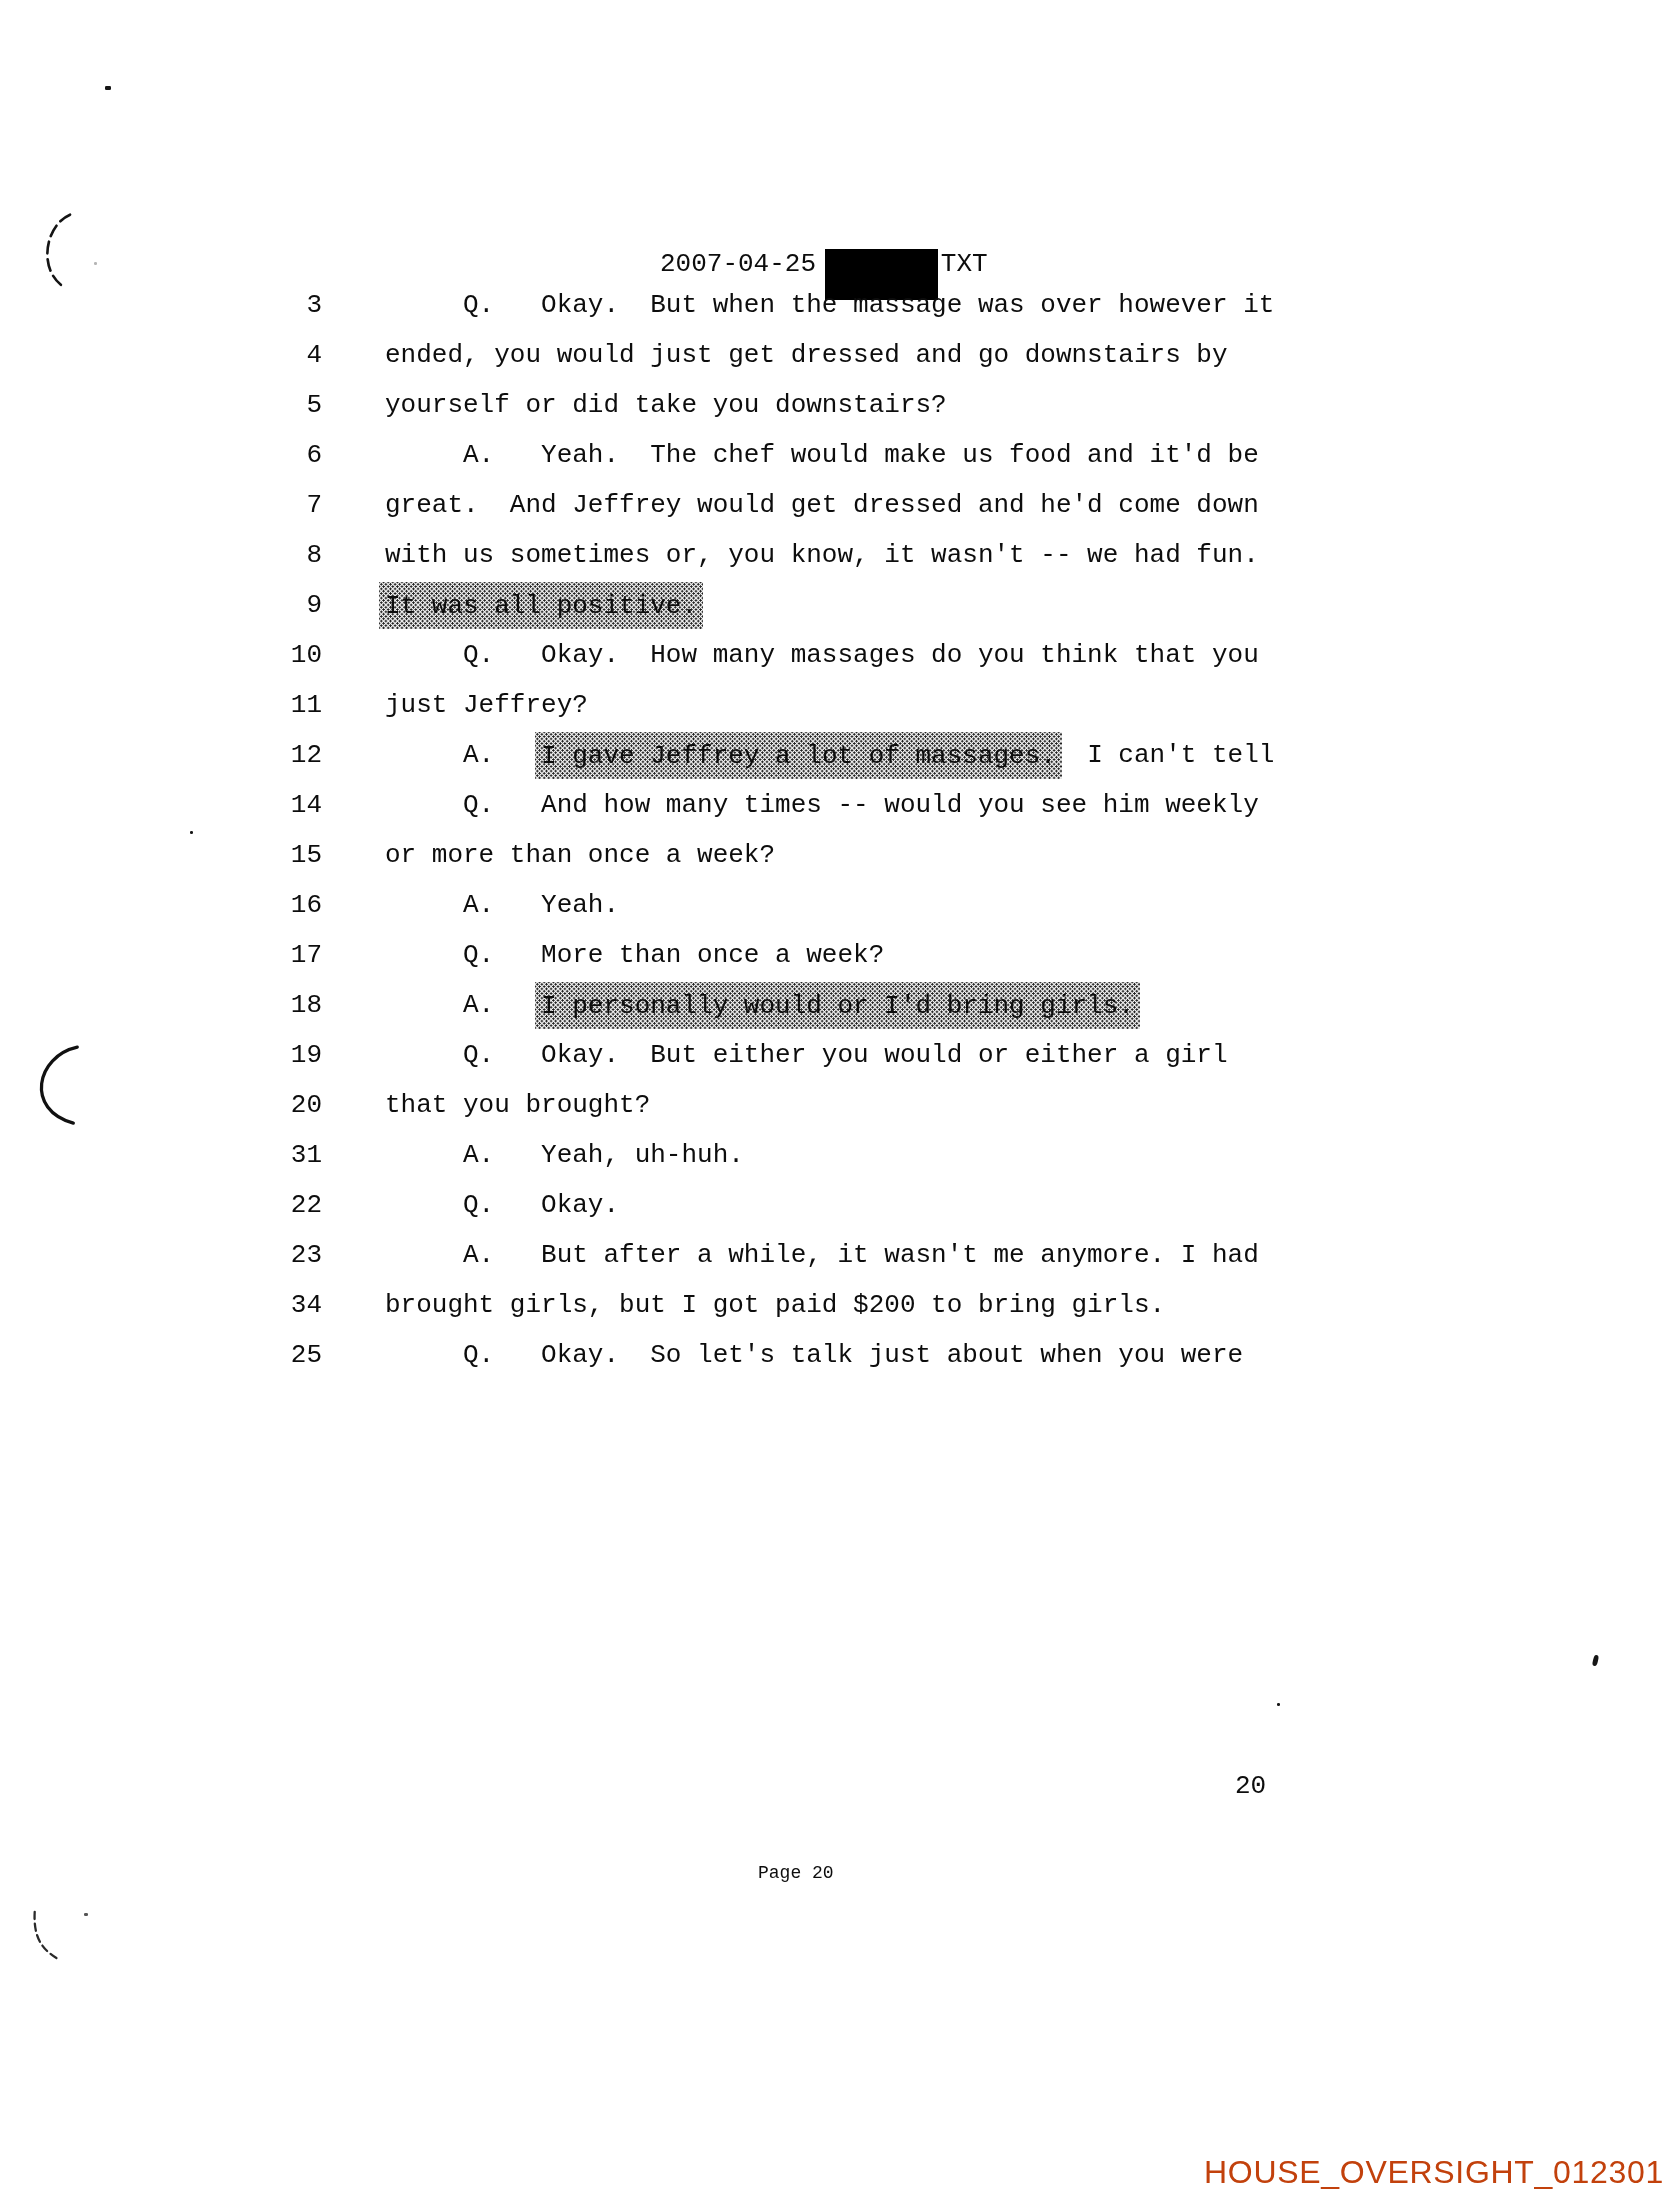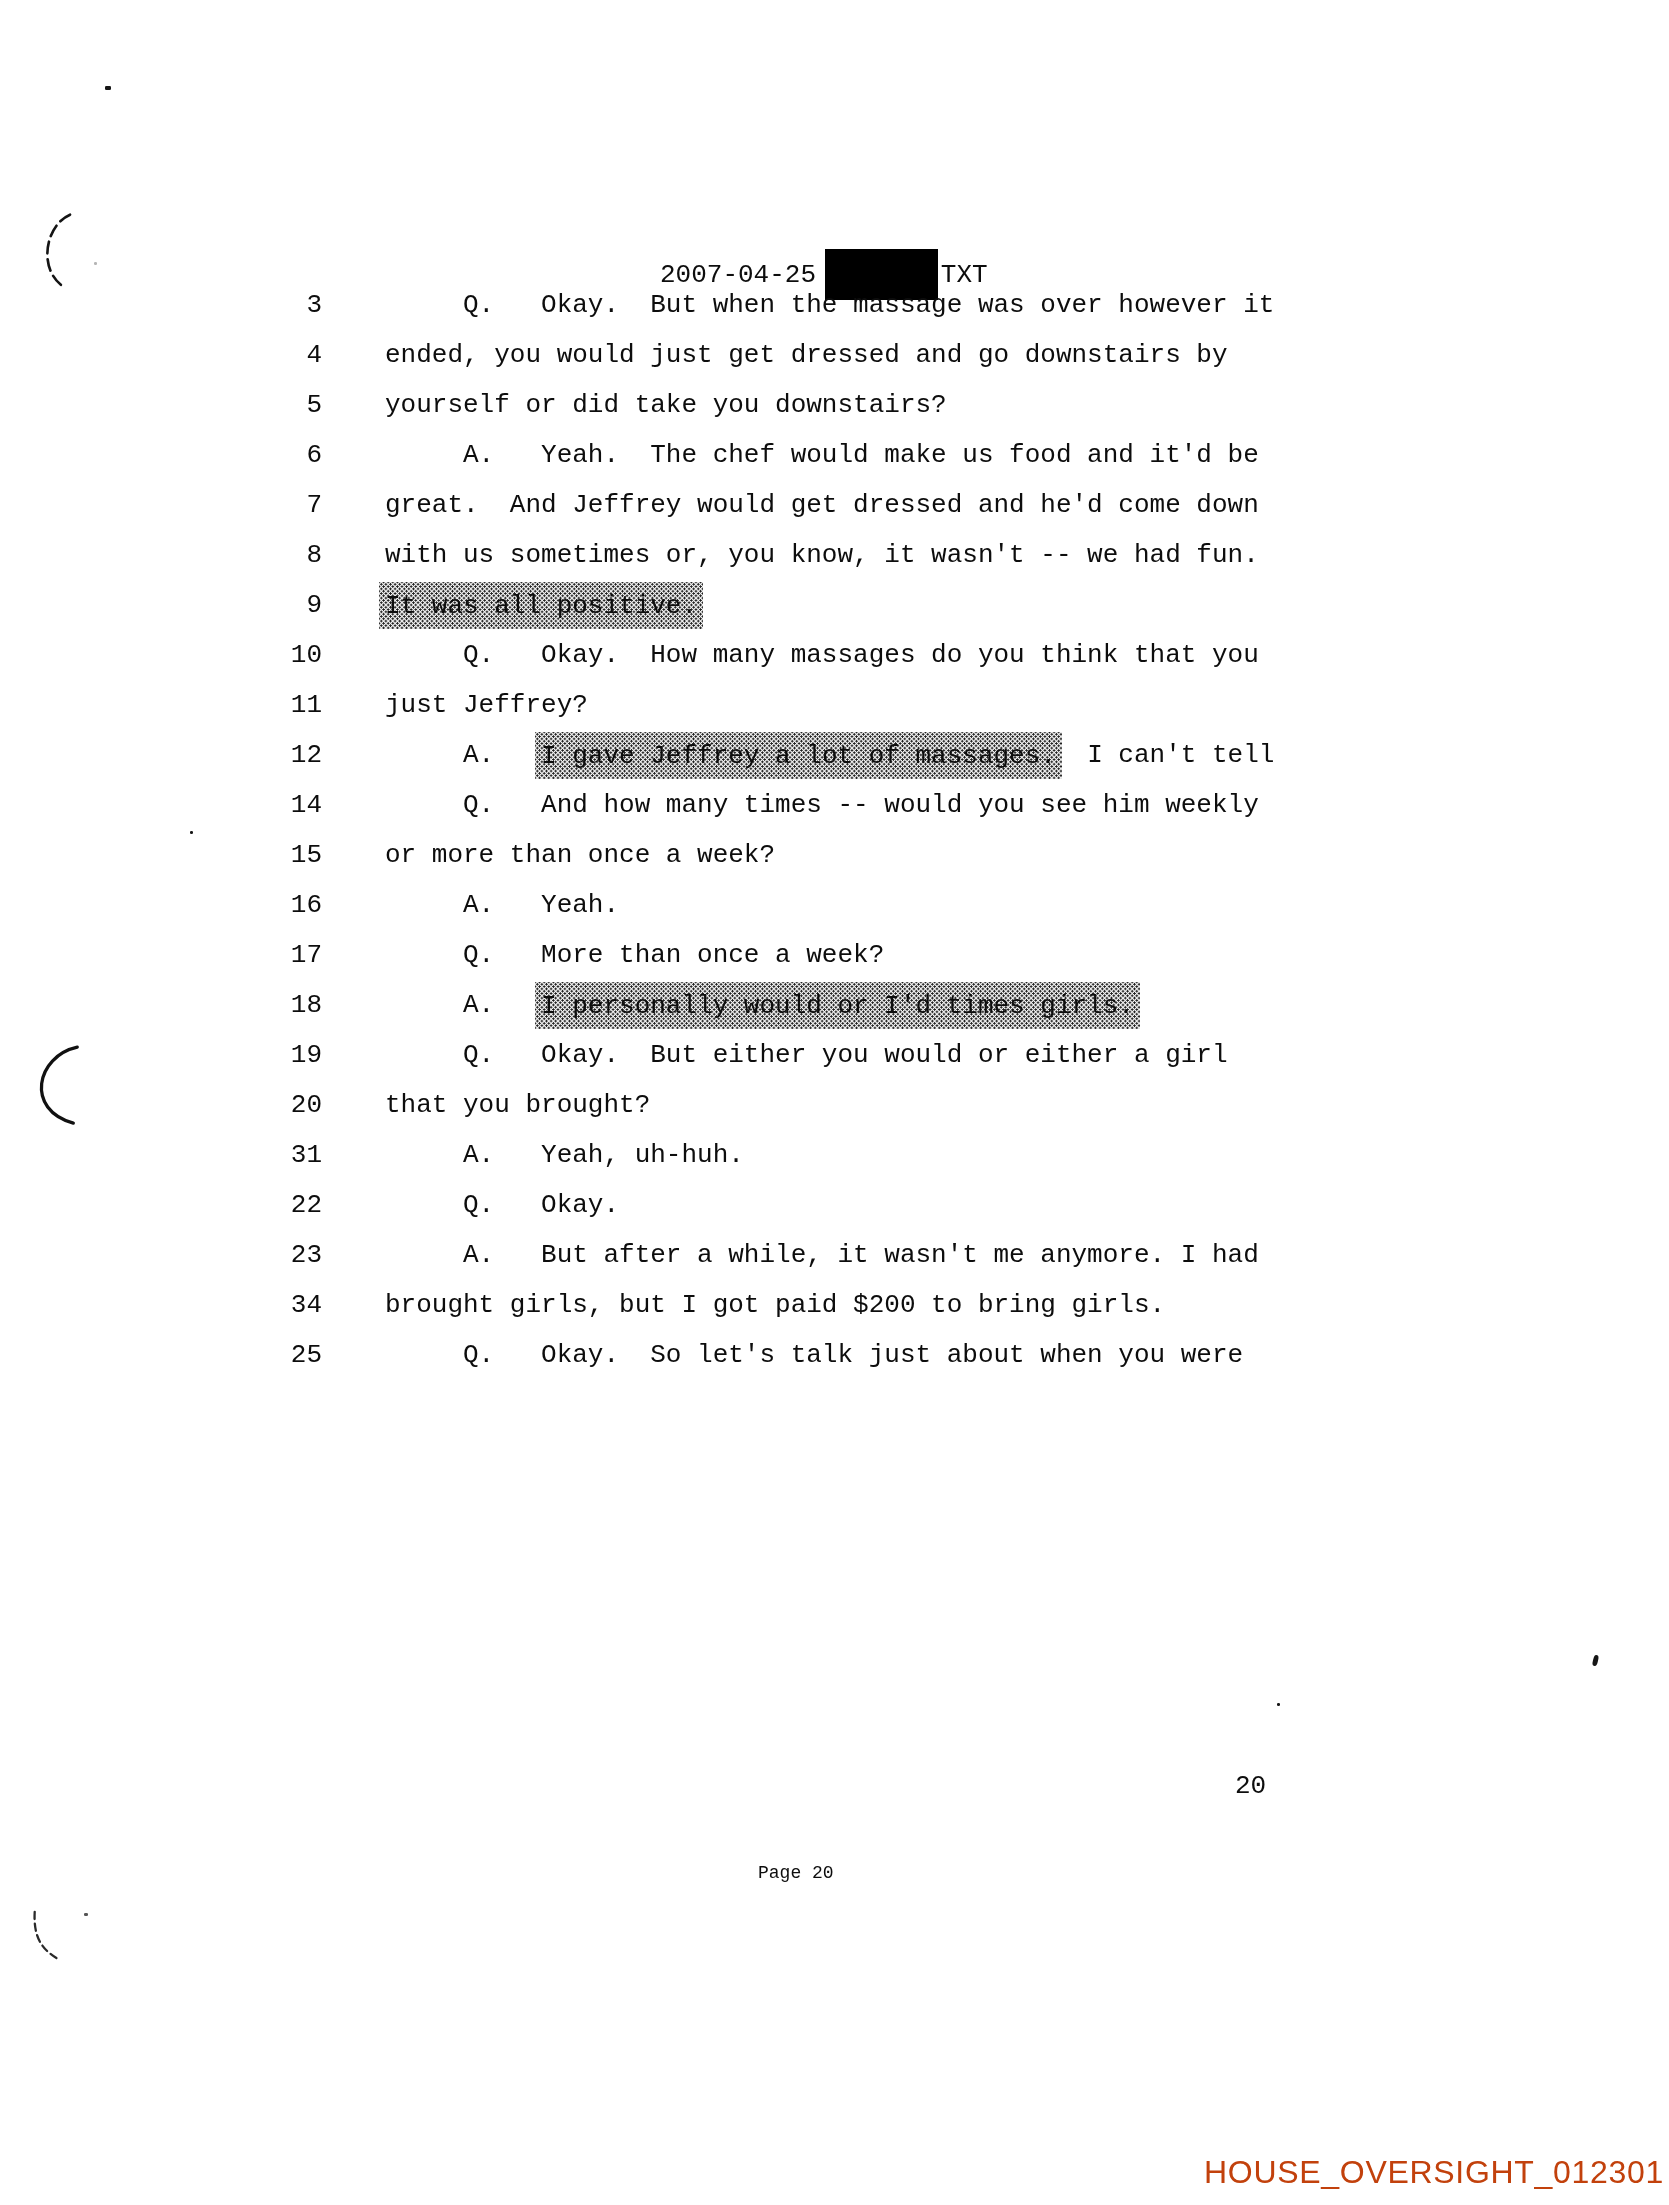--- a/index.html
+++ b/index.html
@@ -3,21 +3,21 @@
 <meta charset="utf-8">
 <style>
   html,body { margin:0; padding:0; background:#e8e8e8; }
   .page {
     position:relative; width:1669px; height:2205px; background:#ffffff;
     font-family:"Liberation Mono","DejaVu Sans Mono",monospace;
     color:#0d0d0d; overflow:hidden;
   }
   .header {
     position:absolute; left:660px; top:249px; height:51px;
-    display:flex; align-items:center; font-size:26px; white-space:pre;
+    display:flex; font-size:26px; white-space:pre;
   }
   .redaction {
     width:113px; height:51px; background:#000; margin-left:9.2px; margin-right:2.6px;
   }
   .transcript { position:absolute; left:0; top:280px; width:1414px; font-size:26px; }
   .row { height:50px; line-height:50px; white-space:pre; }
   .ln  { display:inline-block; width:322px; text-align:right; }
   .content { padding-left:63px; }
   .hl {
     background-color:#f3f3f3;
@@ -70,21 +70,21 @@
       <div class="row"><span class="ln">7</span><span class="content"><span>great.  And Jeffrey would get dressed and he'd come down</span></span></div>
       <div class="row"><span class="ln">8</span><span class="content"><span>with us sometimes or, you know, it wasn't -- we had fun.</span></span></div>
       <div class="row"><span class="ln">9</span><span class="content"><span class="hl">It was all positive.</span></span></div>
       <div class="row"><span class="ln">10</span><span class="content"><span>     Q.   Okay.  How many massages do you think that you</span></span></div>
       <div class="row"><span class="ln">11</span><span class="content"><span>just Jeffrey?</span></span></div>
       <div class="row"><span class="ln">12</span><span class="content"><span>     A.   </span><span class="hl">I gave Jeffrey a lot of massages.</span><span>  I can't tell</span></span></div>
       <div class="row"><span class="ln">14</span><span class="content"><span>     Q.   And how many times -- would you see him weekly</span></span></div>
       <div class="row"><span class="ln">15</span><span class="content"><span>or more than once a week?</span></span></div>
       <div class="row"><span class="ln">16</span><span class="content"><span>     A.   Yeah.</span></span></div>
       <div class="row"><span class="ln">17</span><span class="content"><span>     Q.   More than once a week?</span></span></div>
-      <div class="row"><span class="ln">18</span><span class="content"><span>     A.   </span><span class="hl">I personally would or I'd times girls.</span></span></div>
+      <div class="row"><span class="ln">18</span><span class="content"><span>     A.   </span><span class="hl">I personally would or I'd bring girls.</span></span></div>
       <div class="row"><span class="ln">19</span><span class="content"><span>     Q.   Okay.  But either you would or either a girl</span></span></div>
       <div class="row"><span class="ln">20</span><span class="content"><span>that you brought?</span></span></div>
       <div class="row"><span class="ln">31</span><span class="content"><span>     A.   Yeah, uh-huh.</span></span></div>
       <div class="row"><span class="ln">22</span><span class="content"><span>     Q.   Okay.</span></span></div>
       <div class="row"><span class="ln">23</span><span class="content"><span>     A.   But after a while, it wasn't me anymore. I had</span></span></div>
       <div class="row"><span class="ln">34</span><span class="content"><span>brought girls, but I got paid $200 to bring girls.</span></span></div>
       <div class="row"><span class="ln">25</span><span class="content"><span>     Q.   Okay.  So let's talk just about when you were</span></span></div>
     </div>
 
   <div class="footer-num">20</div>

